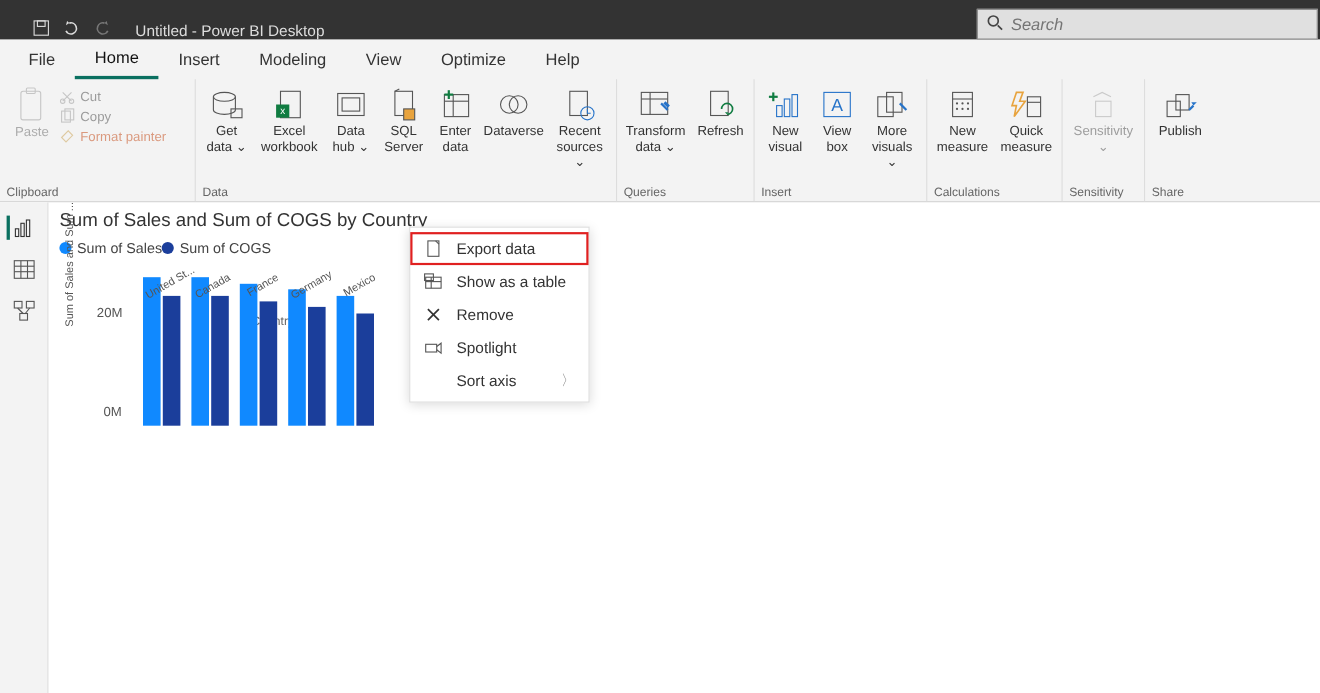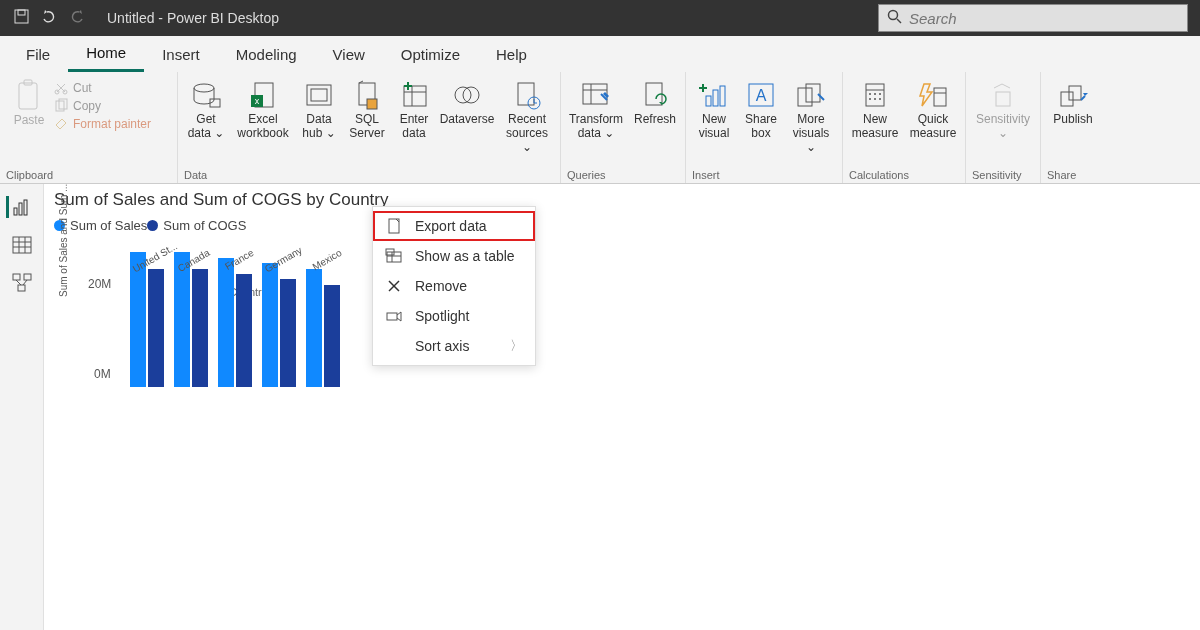--- a/index.html
+++ b/index.html
@@ -1,24 +1,24 @@
 <!DOCTYPE html>
 <html><head>
 <meta charset="utf-8">
 <style>
   * { box-sizing: border-box; margin: 0; padding: 0; font-family: 'Segoe UI', Tahoma, sans-serif; }
   body { width: 1200px; height: 630px; background: #f3f3f3; overflow: hidden; }
 
   
-  .titlebar { height: 36px; background: #333; display: flex; align-items: center; color: #ccc; }
+  .titlebar { height: 36px; background: #333; display: flex; align-items: flex-end; color: #ccc; padding-left: 16px; }
   .titlebar .qat { display: flex; gap: 12px; padding: 0 14px; align-items: center; }
   .titlebar .qat span { color: #ddd; font-size: 14px; cursor: pointer; }
   .titlebar .title { margin-left: 8px; font-size: 14px; color: #ddd; }
   .titlebar .spacer { flex: 1; }
-  .searchbox { width: 310px; height: 28px; background: #e0e0e0; display: flex; align-items: center; margin-right: 12px; border: 1px solid #888; }
+  .searchbox { width: 310px; height: 28px; background: #e0e0e0; display: flex; align-items: center; margin-right: 2px; border: 1px solid #888; }
   .searchbox .icon { width: 30px; text-align: center; color: #444; font-size: 14px; }
   .searchbox input { flex: 1; border: none; background: transparent; outline: none; font-size: 15px; color: #0a7060; font-style: italic; }
 
   
   .tabs { height: 36px; background: #f3f3f3; display: flex; align-items: center; padding: 0 8px; gap: 0; border-bottom: 0; }
   .tab { padding: 0 18px; height: 36px; display: flex; align-items: center; font-size: 15px; color: #333; cursor: pointer; }
   .tab.active { color: #111; border-bottom: 3px solid #0a7060; font-weight: 500; }
 
   
   .ribbon { height: 112px; background: #f3f3f3; display: flex; border-bottom: 1px solid #ccc; }
@@ -279,21 +279,21 @@
           </div>
         <div class="lbl">New visual</div>
       </div>
       <div class="big-btn" style="width:38px">
         <div class="ico">
             <svg width="28" height="26">
               <rect x="2" y="2" width="24" height="22" fill="none" stroke="#2673c9"></rect>
               <text x="14" y="19" fill="#2673c9" font-size="16" text-anchor="middle">A</text>
             </svg>
           </div>
-        <div class="lbl">Share box</div>
+        <div class="lbl">View box</div>
       </div>
       <div class="big-btn" style="width:50px">
         <div class="ico">
             <svg width="30" height="26">
               <rect x="2" y="6" width="14" height="18" fill="none" stroke="#555"></rect>
               <rect x="10" y="2" width="14" height="18" fill="none" stroke="#555"></rect>
               <path d="M22,12 l6,6" stroke="#2673c9" stroke-width="2"></path>
             </svg>
           </div>
         <div class="lbl"><span>More visuals</span> ⌄</div>

